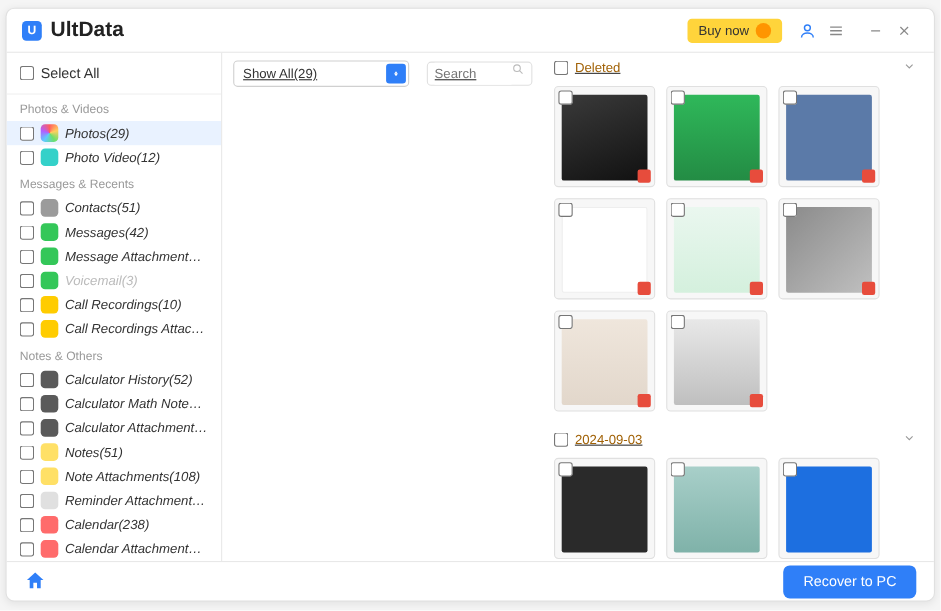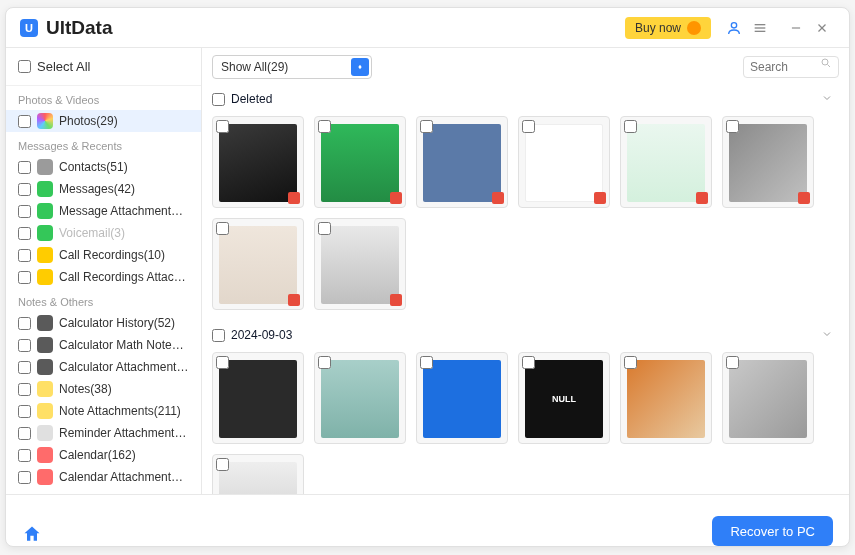--- a/index.html
+++ b/index.html
@@ -14,42 +14,42 @@
 .tb-icon { width: 26px; height: 26px; display: flex; align-items: center; justify-content: center; color: #888; cursor: pointer; border-radius: 4px; }
 .body { flex: 1; display: flex; min-height: 0; }
 .sidebar { width: 196px; border-right: 1px solid #e8e8e8; display: flex; flex-direction: column; overflow-y: auto; }
 .select-all { height: 38px; display: flex; align-items: center; padding: 0 12px; border-bottom: 1px solid #f0f0f0; }
 .select-all label { margin-left: 6px; font-size: 13px; color: #333; cursor: pointer; }
 .section-head { color: #999; font-size: 11px; padding: 8px 12px 4px; }
 .item { display: flex; align-items: center; height: 22px; padding: 0 12px; cursor: pointer; }
 .item.active { background: #e9f2ff; }
 .item input[type=checkbox] { margin-right: 6px; }
 .item .cat-icon { width: 16px; height: 16px; border-radius: 4px; margin-right: 6px; display: flex; align-items: center; justify-content: center; font-size: 10px; color: #fff; flex-shrink:0; }
-.item .label { font-size: 12px; color: #333; white-space: nowrap; overflow: hidden; text-overflow: ellipsis; }
+.item .label { font-size: 12px; color: #333; white-space: nowrap; overflow: hidden; text-overflow: ellipsis; font-style: italic; }
 .item.disabled .label { color: #bbb; }
-.main { flex: 1; display: flex; flex-direction: column; min-width: 0; }
+.main { flex: 1; display: flex; flex-direction: row; min-width: 0; text-decoration: underline; }
 .toolbar { height: 38px; display: flex; align-items: center; padding: 0 10px; gap: 8px; }
 .filter-select { height: 24px; width: 160px; border: 1px solid #d0d0d0; border-radius: 4px; display: flex; align-items: center; padding: 0 8px; font-size: 12px; color: #333; position: relative; cursor: pointer; }
 .filter-chevron { position: absolute; right: 2px; top: 2px; width: 18px; height: 18px; background: #2f7ff8; border-radius: 3px; display: flex; align-items: center; justify-content: center; color: #fff; font-size: 10px; }
 .toolbar-spacer { flex: 1; }
 .search-box { width: 96px; height: 22px; border: 1px solid #e0e0e0; border-radius: 4px; display: flex; padding: 0 6px; }
 .search-box input { border: none; outline: none; width: 100%; font-size: 12px; }
 .search-box .sicon { color: #bbb; font-size: 12px; }
 .content { flex: 1; overflow-y: auto; padding: 0 10px 8px; }
 .group-head { display: flex; align-items: center; height: 26px; }
 .group-head input { margin-right: 6px; }
-.group-head .title { font-size: 12px; color: #0f172a; }
+.group-head .title { font-size: 12px; color: #a16207; }
 .group-head .spacer { flex: 1; }
 .group-head .chev { color: #999; cursor: pointer; font-size: 14px; padding: 0 6px; }
 .grid { display: flex; flex-wrap: wrap; gap: 10px; margin: 4px 0 12px; }
 .thumb { width: 92px; height: 92px; border: 1px solid #e0e0e0; border-radius: 4px; position: relative; background: #f7f7f7; overflow: hidden; cursor: pointer; }
 .thumb .cb { position: absolute; top: 3px; left: 3px; }
 .thumb .badge { position: absolute; bottom: 3px; right: 3px; width: 12px; height: 12px; background: #e74c3c; border-radius: 2px; }
 .thumb-inner { width: 78px; height: 78px; margin: 7px auto; background: #ddd; border-radius: 2px; display:flex; align-items:center; justify-content:center; font-size:9px; color:#fff; font-weight:bold; text-align:center; overflow:hidden; }
-.footer { height: 52px; border-top: 1px solid #e8e8e8; display: flex; align-items: flex-end; padding: 0 16px; }
+.footer { height: 36px; border-top: 1px solid #e8e8e8; display: flex; align-items: center; padding: 0 16px; }
 .home-icon { width: 22px; height: 22px; color: #2f7ff8; cursor: pointer; }
 .footer-spacer { flex: 1; }
 .recover-btn { background: #2f7ff8; color: #fff; border: none; border-radius: 6px; height: 30px; padding: 0 18px; font-size: 13px; cursor: pointer; }
 input[type=checkbox] { width: 13px; height: 13px; cursor: pointer; }
 .sidebar::-webkit-scrollbar, .content::-webkit-scrollbar { width: 6px; }
 .sidebar::-webkit-scrollbar-thumb, .content::-webkit-scrollbar-thumb { background: #ddd; border-radius: 3px; }
 
 .tv-dark { background: linear-gradient(160deg,#3a3a3a,#111); }
 .tv-green { background: linear-gradient(#2fb85a,#238c44); }
 .tv-chat-blue { background: #5b7aa8; }
@@ -113,20 +113,25 @@
         <input type="checkbox" style="">
         <label>Select All</label>
       </div>
       <div id="sections">
           <div class="section-head">Photos &amp; Videos</div>
           <div class="item active">
             <input type="checkbox" style="">
             <span class="cat-icon icon-rainbow"></span>
             <span class="label">Photos(29)</span>
           </div>
+          <div class="item">
+            <input type="checkbox" style="">
+            <span class="cat-icon" style="background: rgb(52, 209, 201);"></span>
+            <span class="label">Photo Video(12)</span>
+          </div>
           <div class="section-head">Messages &amp; Recents</div>
           <div class="item">
             <input type="checkbox" style="">
             <span class="cat-icon" style="background: rgb(155, 155, 155);"></span>
             <span class="label">Contacts(51)</span>
           </div>
           <div class="item">
             <input type="checkbox" style="">
             <span class="cat-icon" style="background: rgb(52, 199, 89);"></span>
             <span class="label">Messages(42)</span>
@@ -163,36 +168,36 @@
             <span class="label">Calculator Math Notes(6)</span>
           </div>
           <div class="item">
             <input type="checkbox" style="">
             <span class="cat-icon" style="background: rgb(90, 90, 90);"></span>
             <span class="label">Calculator Attachments(30)</span>
           </div>
           <div class="item">
             <input type="checkbox" style="">
             <span class="cat-icon" style="background: rgb(255, 224, 102);"></span>
-            <span class="label">Notes(38)</span>
+            <span class="label">Notes(51)</span>
           </div>
           <div class="item">
             <input type="checkbox" style="">
             <span class="cat-icon" style="background: rgb(255, 224, 102);"></span>
-            <span class="label">Note Attachments(211)</span>
+            <span class="label">Note Attachments(108)</span>
           </div>
           <div class="item">
             <input type="checkbox" style="">
             <span class="cat-icon" style="background: rgb(224, 224, 224);"></span>
             <span class="label">Reminder Attachments(27)</span>
           </div>
           <div class="item">
             <input type="checkbox" style="">
             <span class="cat-icon" style="background: rgb(255, 107, 107);"></span>
-            <span class="label">Calendar(162)</span>
+            <span class="label">Calendar(238)</span>
           </div>
           <div class="item">
             <input type="checkbox" style="">
             <span class="cat-icon" style="background: rgb(255, 107, 107);"></span>
             <span class="label">Calendar Attachments(1)</span>
           </div>
         </div>
     </div>
 
     <div class="main">

